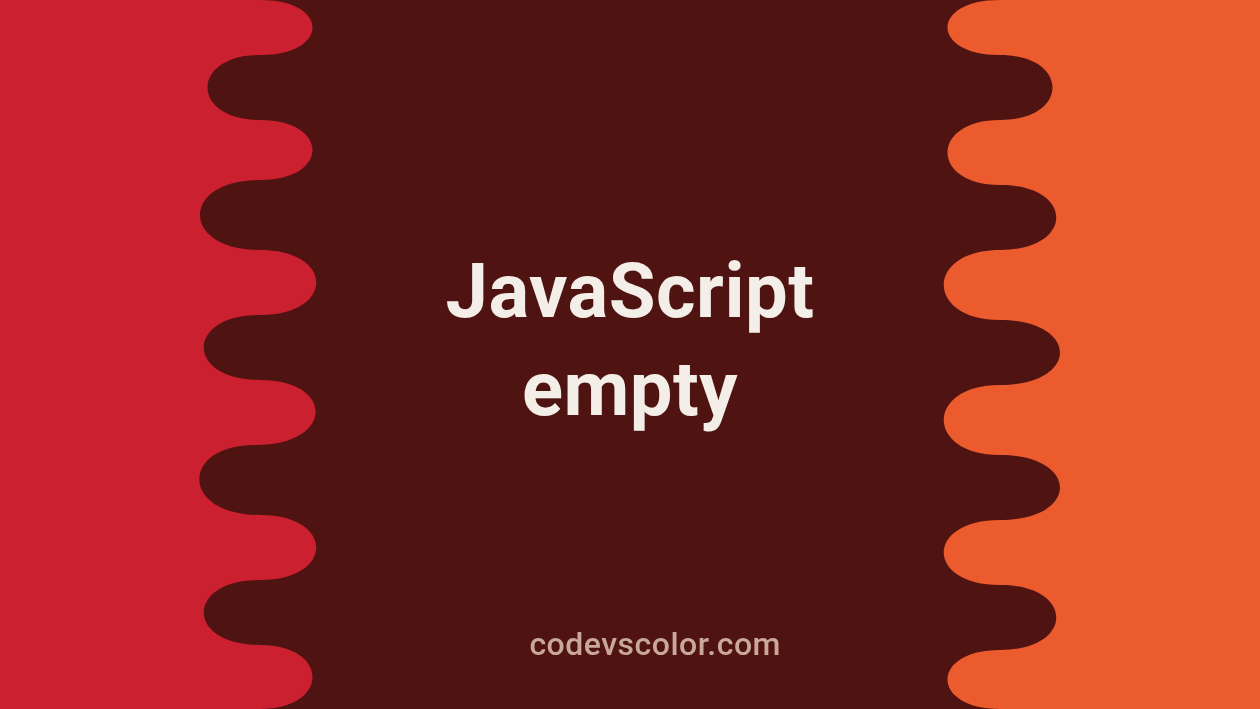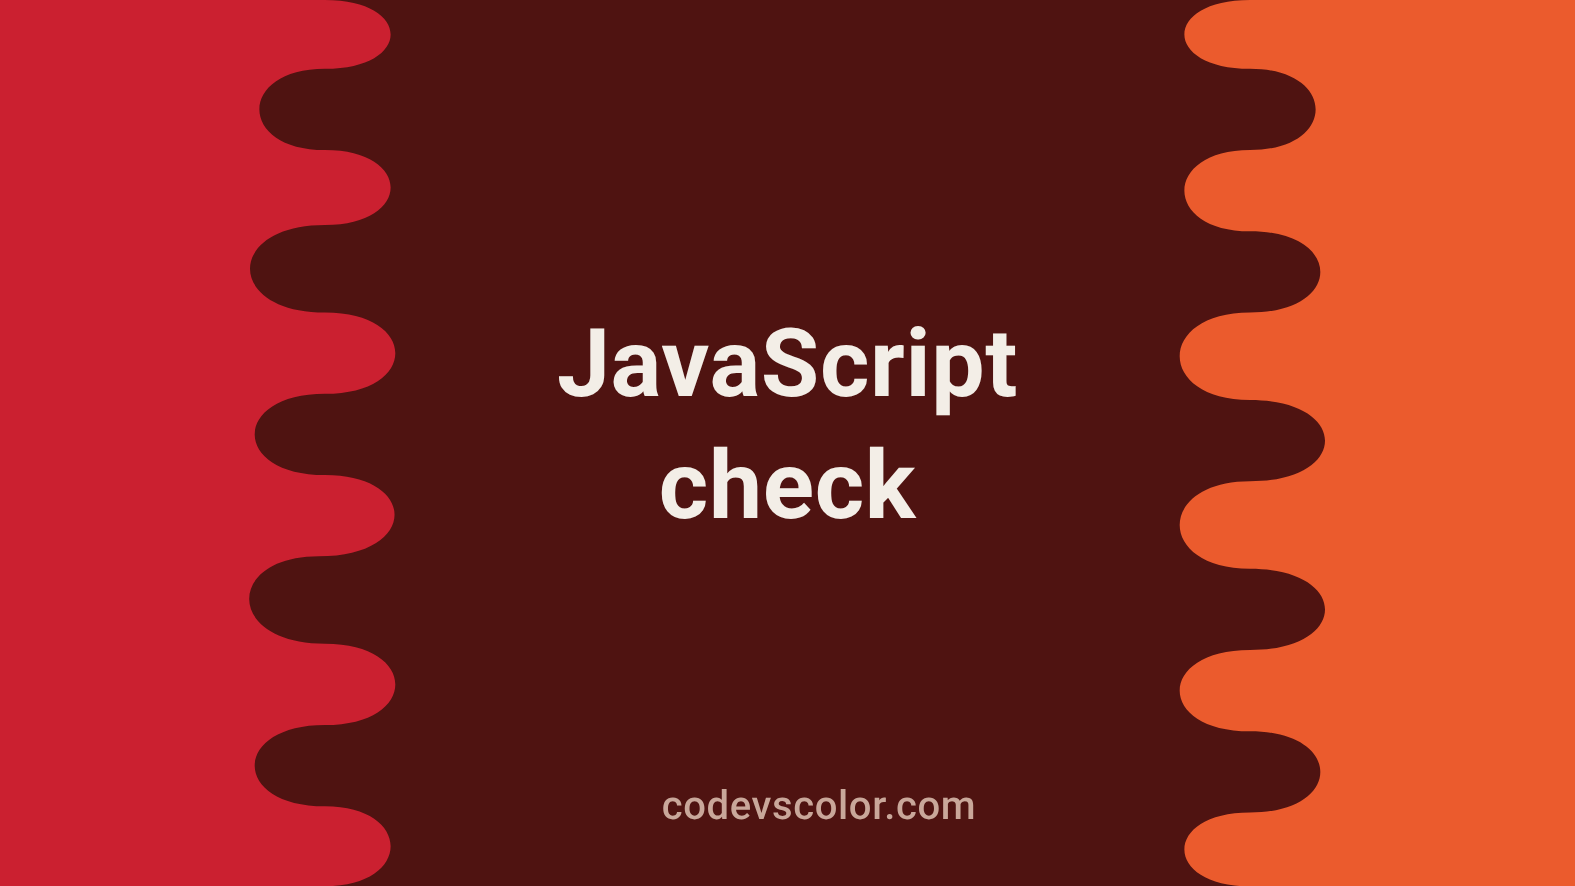--- a/index.html
+++ b/index.html
@@ -95,18 +95,18 @@
       C 925 520 925 585 1000 585
       C 1075 585 1075 650 1000 650
       C 930 650 930 709 1000 709
       L 1260 709
       Z
     "></path>
   </svg>
 
   <div class="title">
     <div>JavaScript</div>
-    <div>check</div>
+    <div>empty</div>
   </div>
 
   <div class="credit">codevscolor.com</div>
 
 </div>
 
 </body></html>

